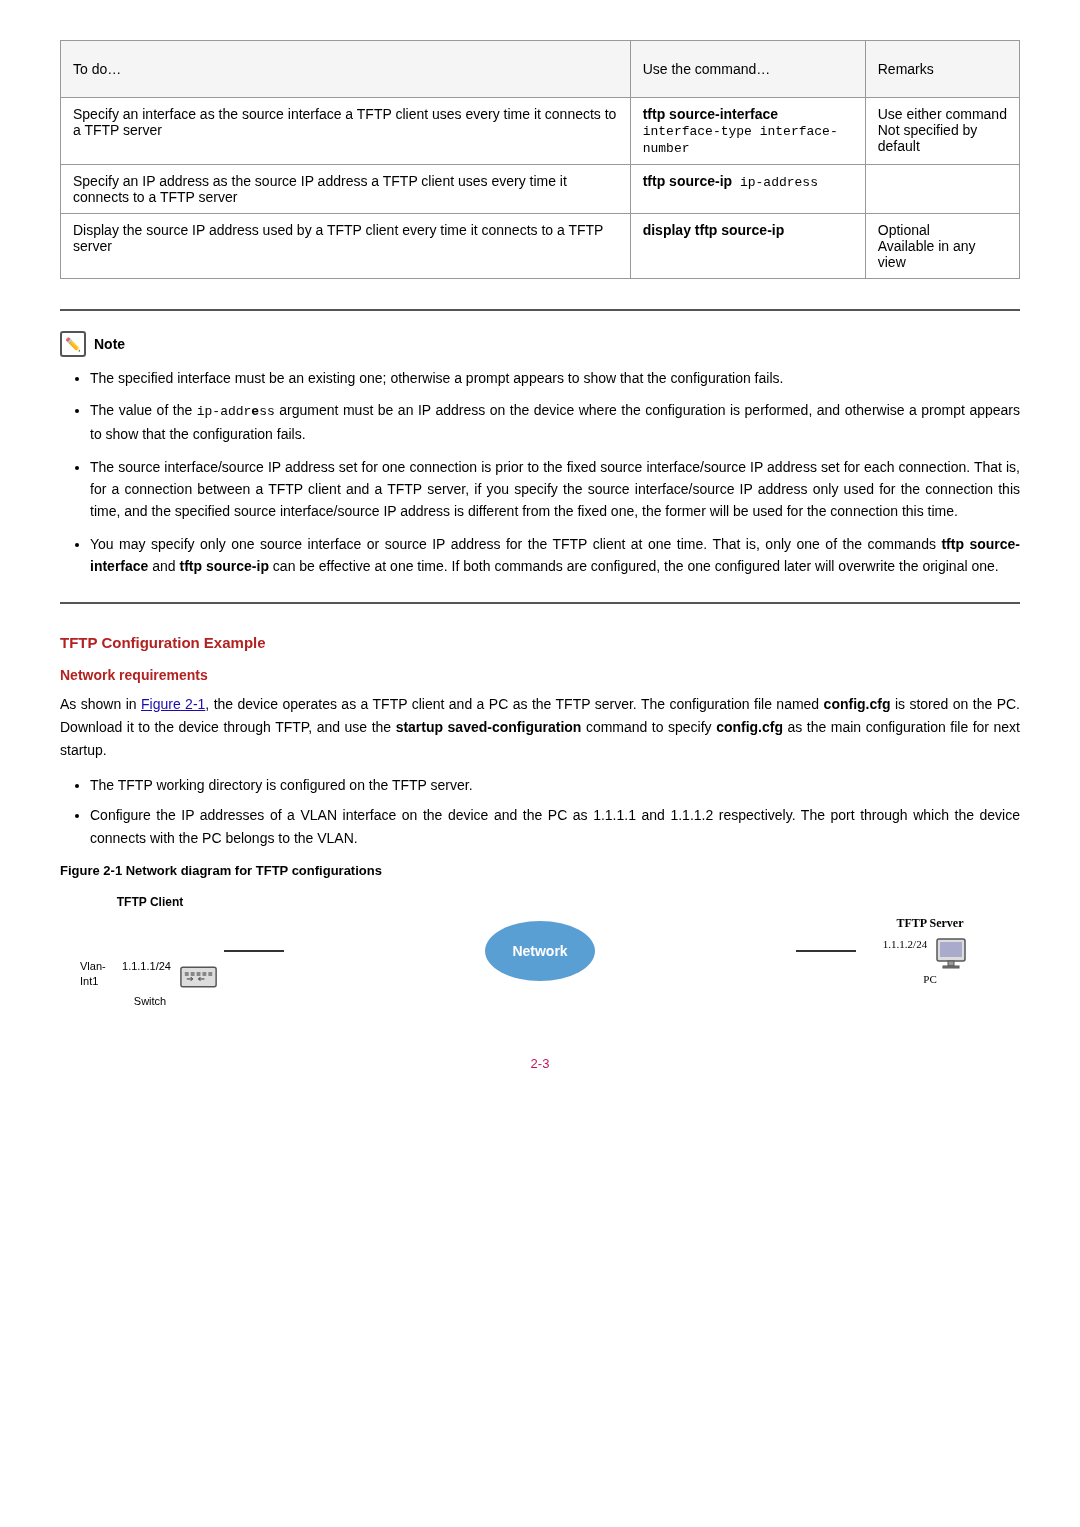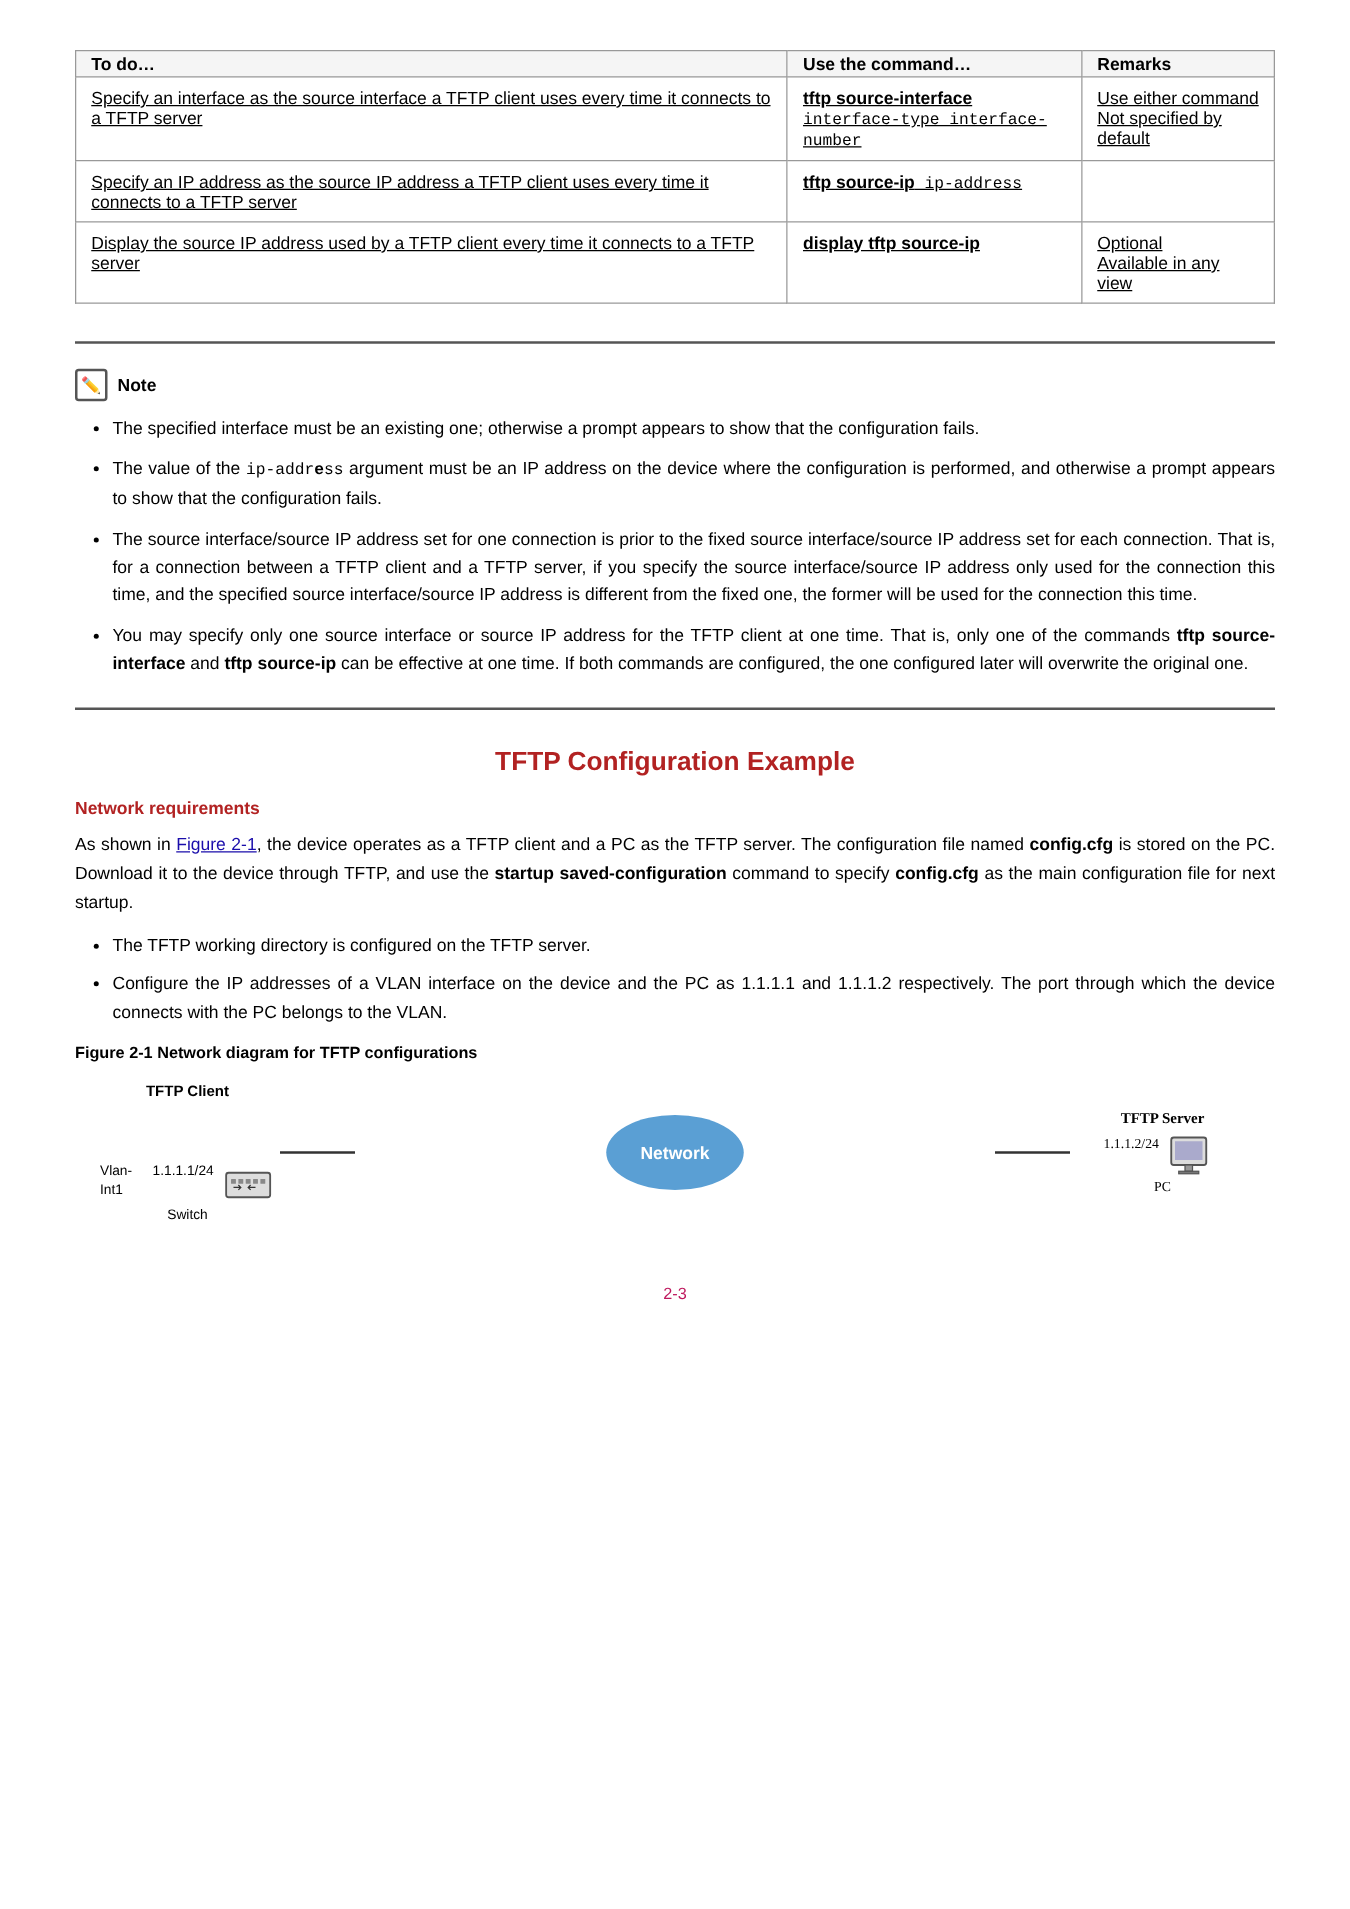--- a/index.html
+++ b/index.html
@@ -14,33 +14,32 @@
     }
 
     
     .command-table {
       width: 100%;
       border-collapse: collapse;
       margin-bottom: 30px;
     }
     .command-table th {
       border: 1px solid #999;
-      padding: 2px 12px;
-      font-weight: bold;
+      padding: 20px 12px;
+      font-weight: normal;
       text-align: left;
       background: #f5f5f5;
     }
     .command-table td {
       border: 1px solid #999;
       padding: 8px 12px;
       vertical-align: top;
     }
     .command-table tr td {
       border-top: 1px solid #ccc;
-      text-decoration: underline;
     }
 
     .cmd-bold {
       font-weight: bold;
     }
 
     
     .hr-thick {
       border: none;
       border-top: 2px solid #555;
@@ -84,23 +83,22 @@
     .note-list li {
       margin-bottom: 10px;
       line-height: 1.6;
       text-align: justify;
     }
 
     
     .section-title {
       color: #b22222;
       font-weight: bold;
-      font-size: 21px;
+      font-size: 15px;
       margin: 30px 0 16px 0;
-      text-align: center;
     }
     .subsection-title {
       color: #b22222;
       font-weight: bold;
       font-size: 14px;
       margin: 14px 0 10px 0;
     }
 
     .body-para {
       line-height: 1.65;

